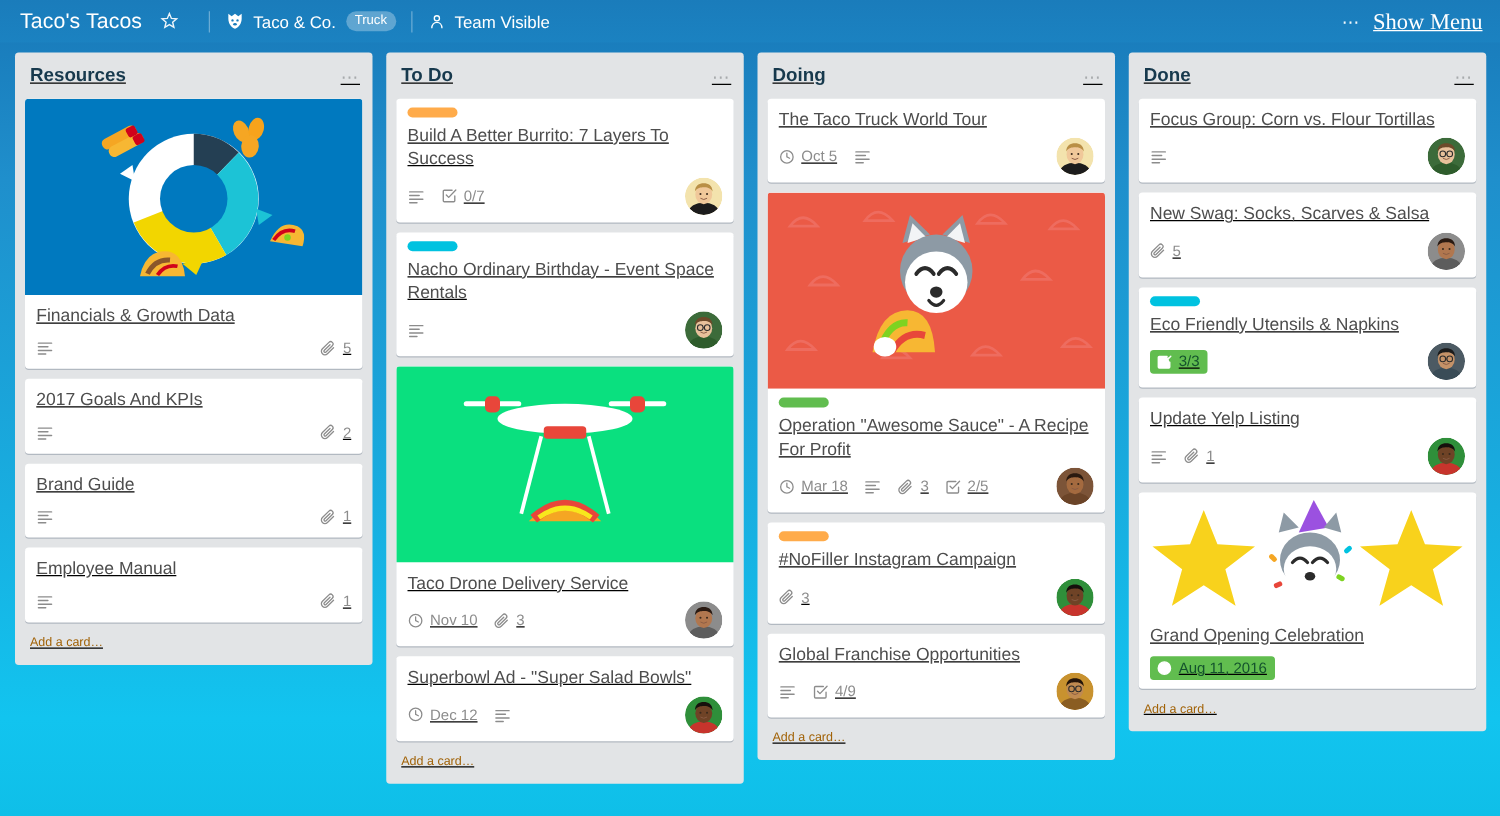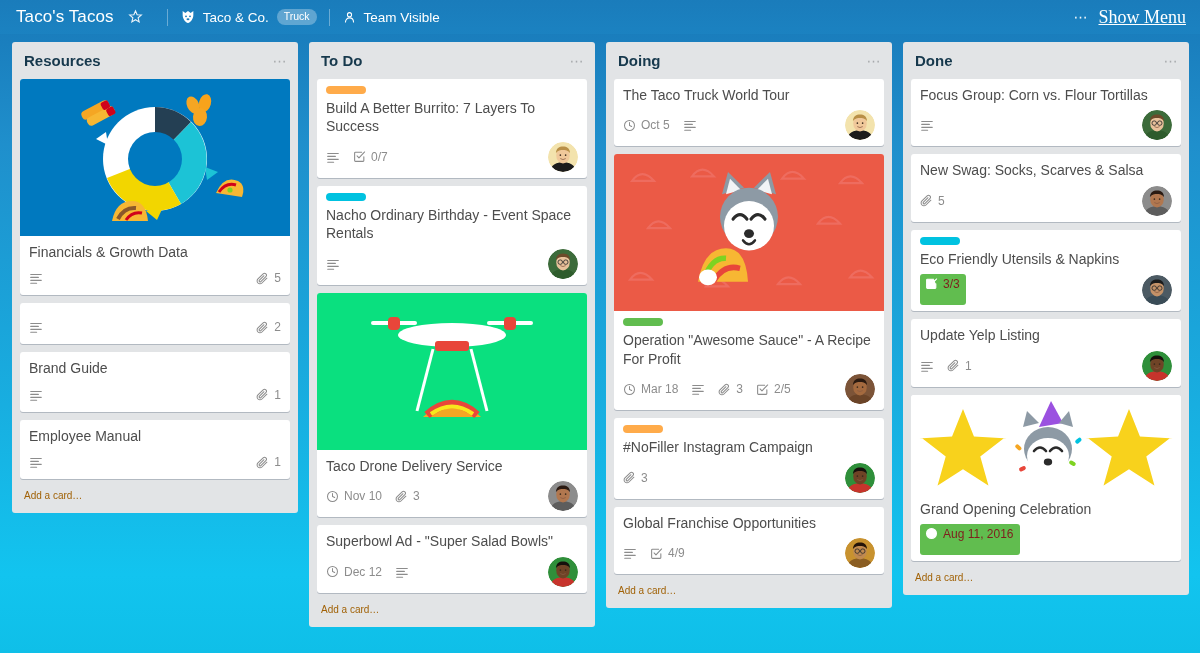--- a/index.html
+++ b/index.html
@@ -39,20 +39,21 @@
   .hdr-dots { font-size: 14px; letter-spacing: 1px; opacity: .95; }
   .show-menu { font-size: 18px; text-decoration: underline; color: #fff; font-family: Liberation Serif, serif; }
 
   
   #board {
     display: flex;
     align-items: flex-start;
     padding: 8px 0 0 12px;
     gap: 11px;
     height: 619px;
+    text-decoration: underline;
   }
   .list {
     width: 286px;
     background: #e2e4e6;
     border-radius: 3px;
     padding: 0 0 0 0;
     display: flex; flex-direction: column;
     max-height: 611px;
   }
   .list-header {
@@ -73,22 +74,22 @@
   .card-title { font-size: 14px; color: #4d4d4d; line-height: 1.32; }
   .labels { display: flex; gap: 4px; margin-bottom: 5px; }
   .label { width: 40px; height: 8px; border-radius: 4px; }
   .badges {
     display: flex; align-items: center; gap: 13px;
     margin-top: 6px; min-height: 22px;
     color: #8c8c8c; font-size: 12px; justify-content: space-between;
   }
   .badge { display: flex; align-items: center; gap: 5px; line-height: 1; }
   .badge-green {
-    background: #61bd4f; color: #7f1d1d;
-    padding: 3px 6px 15px 5px; border-radius: 3px;
+    background: #61bd4f; color: #14532d;
+    padding: 3px 6px 3px 5px; border-radius: 3px;
     font-weight: normal; font-size: 12px;
   }
   .badge-green svg { fill: #fff; }
   .avatar {
     width: 30px; height: 30px; border-radius: 50%;
     margin-left: auto; flex: none;
     background-size: cover; background-position: center top;
     overflow: hidden; position: relative;
   }
   .cover { display: block; width: 100%; height: 157px; }
@@ -194,20 +195,21 @@
           <svg width="13" height="13" viewBox="0 0 24 24" fill="none" stroke="#8c8c8c" stroke-width="1.9" stroke-linecap="round">
       <path d="M20 11.5 L11 20.3 C8.8 22.4 5.6 22.4 3.6 20.3 C1.5 18.2 1.5 15 3.6 12.9 L13.2 3.5 C14.6 2.1 16.8 2.1 18.2 3.5 C19.6 4.9 19.6 7.1 18.2 8.5 L8.9 17.7 C8.2 18.4 7.1 18.4 6.4 17.7 C5.7 17 5.7 15.9 6.4 15.2 L14.8 6.9"></path>
                 </svg>
                 <span>5</span>
               </span>
             </div>
           </div>
         </div>
         <div class="card">
           <div class="card-body">
+            <div class="card-title">2017 Goals And KPIs</div>
             <div class="badges">
               <span class="badge">
           <svg width="14" height="14" viewBox="0 0 24 24" stroke="#8c8c8c" stroke-width="2" stroke-linecap="round">
       <line x1="3" y1="6" x2="21" y2="6"></line>
                   <line x1="3" y1="11" x2="16" y2="11"></line>
       <line x1="3" y1="16" x2="21" y2="16"></line>
                   <line x1="3" y1="21" x2="13" y2="21"></line>
                 </svg>
               </span>
               <span class="badge">

